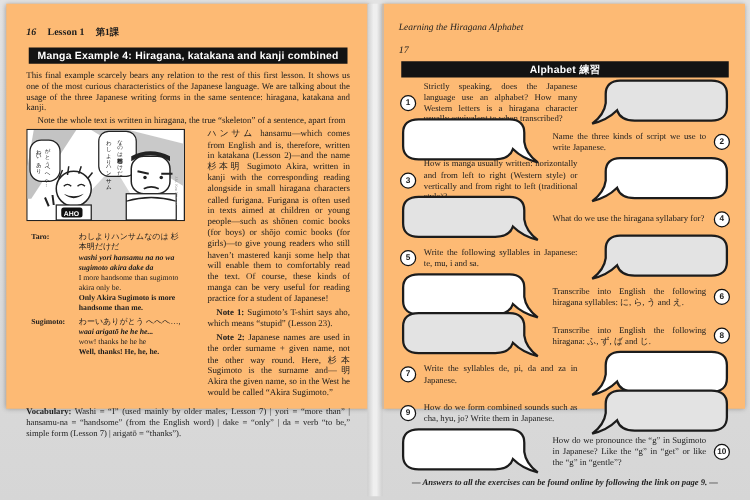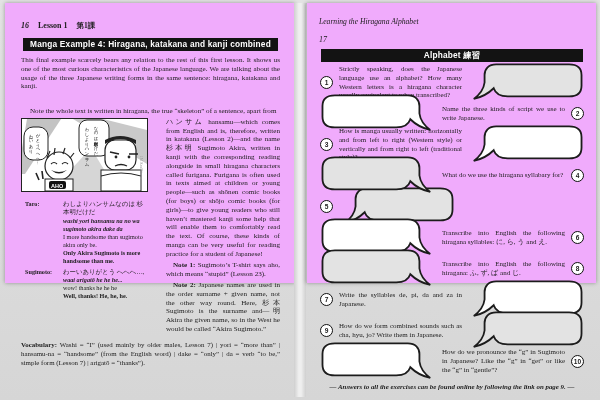--- a/index.html
+++ b/index.html
@@ -6,22 +6,22 @@
   body{
     width:600px;height:400px;
     background:linear-gradient(#e3e3e3,#d6d6d6);
     font-family:"Liberation Serif", serif;
     color:#1c1c1c;
     position:relative;
     overflow:hidden;
   }
   .spread{position:absolute;top:3px;left:5px;width:590px;height:394px;}
   .page{
-    position:absolute;top:0;height:280px;width:289px;
-    background:#f0abfc;
+    position:absolute;top:0;height:324px;width:289px;
+    background:#fdba74;
     box-shadow:0 0 4px rgba(0,0,0,.35);
   }
   .page.left{left:0;border-right:1px solid #bbb;}
   .page.right{left:301px;border-left:1px solid #bbb;}
   .spine{position:absolute;top:0;left:289px;width:12px;height:394px;
     background:linear-gradient(90deg,#cfcfcf,#efefef 40%,#efefef 60%,#cfcfcf);}
 
   
   .banner{
     background:#131313;color:#fff;
@@ -32,21 +32,21 @@
   }
   p{margin:0;}
 
   
   .lp-inner{padding:18px 14px 0 16px;}
   .lp-header{display:flex;align-items:baseline;gap:9px;font-size:8px;margin-bottom:7px;}
   .lp-header .pnum{font-weight:bold;font-style:italic;}
   .lp-header .ltitle{font-weight:bold;}
   .lp-header .lkanji{font-weight:bold;font-size:7.5px;}
   .body-text{font-size:7.1px;line-height:1.24;text-align:justify;}
-  .intro-line{font-size:7.1px;line-height:1.24;text-align:justify;text-indent:9px;margin-top:16px;}
+  .intro-line{font-size:7.1px;line-height:1.24;text-align:justify;text-indent:9px;margin-top:1px;}
   .cols{display:flex;gap:18px;margin-top:2px;}
   .col-left{width:127px;flex:none;}
   .col-right{flex:1;}
   .manga-frame{width:127px;height:74px;}
   .dialogue{margin-top:4px;padding-left:4px;}
   .dline{display:flex;gap:4px;margin-bottom:3px;}
   .speaker{width:34px;flex:none;font-weight:bold;font-size:6.2px;line-height:1.3;}
   .dcontent{flex:1;font-size:6.2px;line-height:1.3;}
   .dcontent span{display:block;}
   .dcontent .jp{font-size:6.4px;}
@@ -232,20 +232,21 @@
               <svg class="bubble gray flip" viewBox="0 0 140 50" preserveAspectRatio="none">
                 <use class="shape" href="#bubble-shape" xlink:href="#bubble-shape"></use>
               </svg>
             </span>
           <p class="ex-text">What do we use the hiragana syllabary for?</p>
           <span class="ex-num">4</span>
         </div>
 
         <div class="ex-row">
           <span class="ex-num">5</span>
+          <p class="ex-text">Write the following syllables in Japanese: te, mu, i and sa.</p>
           <span class="bubble-wrap">
               <svg class="bubble gray" viewBox="0 0 140 50" preserveAspectRatio="none">
                 <use class="shape" href="#bubble-shape" xlink:href="#bubble-shape"></use>
               </svg>
             </span>
         </div>
 
         <div class="ex-row">
           <span class="bubble-wrap">
               <svg class="bubble flip" viewBox="0 0 140 50" preserveAspectRatio="none">

